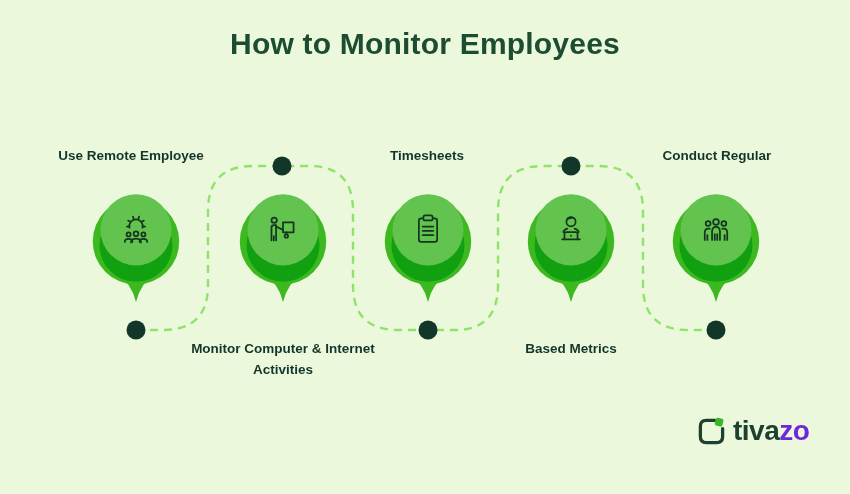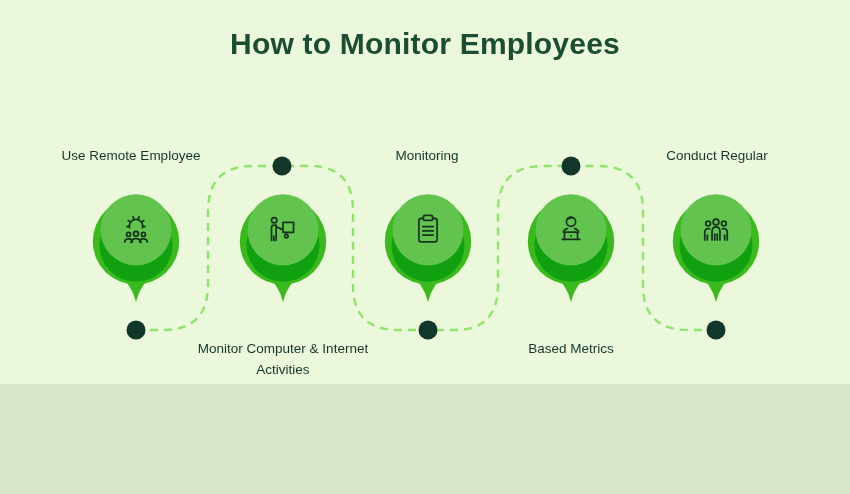--- a/index.html
+++ b/index.html
@@ -1,18 +1,18 @@
 <!DOCTYPE html>
 <html><head>
 <meta charset="utf-8">
 <style>
   * { margin:0; padding:0; box-sizing:border-box; }
   body { background:#d8e6c8; }
   .canvas {
-    position:relative; width:850px; height:384px;
+    position:relative; width:850px; height:494px;
     background:#EBF8DC; overflow:hidden;
     font-family:"Liberation Sans", sans-serif;
   }
   .title {
     position:absolute; top:22px; left:0; right:0;
     text-align:center; color:#1C4C31;
     font-size:30px; font-weight:bold; line-height:44px; letter-spacing:.2px;
   }
   .connector { position:absolute; left:0; top:0; }
   .connector path { fill:none; stroke:#8FE36B; stroke-width:2.4; stroke-dasharray:8 6; }
@@ -22,21 +22,21 @@
   .pin-dark  { fill:#11A00F; }
   .pin-light { fill:#62C34F; }
   .icon path, .icon circle, .icon rect, .icon line {
     fill:none; stroke:#16351F; stroke-width:1.8;
     stroke-linecap:round; stroke-linejoin:round;
   }
   .icon .filled { fill:#16351F; stroke:none; }
   .icon .masked { fill:#62C34F; }
   .step-label {
     position:absolute; width:230px; text-align:center;
-    color:#14362A; font-size:13.5px; font-weight:normal; line-height:21px;
+    color:#14362A; font-size:13.5px; font-weight:bold; line-height:21px;
   }
   .label-top { top:145px; }
   .label-bottom { top:338px; }
   .logo { position:absolute; left:697px; top:416px; display:flex; align-items:center; gap:7px; }
   .logo-mark path.bracket { fill:none; stroke:#1D4030; stroke-width:3.4; stroke-linecap:round; }
   .logo-mark rect.leaf { fill:#3AB629; }
   .logo-text { font-size:28px; font-weight:bold; letter-spacing:-0.5px; color:#1D4030; line-height:30px; }
   .logo-text .accent { color:#6d28d9; }
 </style>
 </head>
@@ -101,21 +101,21 @@
       </g>
     </svg>
     <div class="step-label label-bottom" style="left:168px">
       <div>Monitor Computer &amp; Internet</div>
       <div>Activities</div>
     </div>
   </div>
 
   <div>
     <div class="step-label label-top" style="left:312px">
-      <div>Monitoring</div>
+      <div>Timesheets</div>
     </div>
     <svg class="pin" style="left:380px" viewBox="0 0 100 120">
       <path class="pin-tail" d="M50,113 Q45,93 29,83 L71,83 Q55,93 50,113 Z"></path>
       <circle class="pin-outer" cx="50" cy="50" r="45"></circle>
       <circle class="pin-dark" cx="50" cy="54" r="38"></circle>
       <circle class="pin-light" cx="50" cy="38" r="37"></circle>
       <g class="icon" transform="translate(30,18)">
         <rect x="10.5" y="8" width="19" height="24.5" rx="2.5"></rect>
         <rect class="masked" x="15.2" y="4.8" width="9.6" height="5.4" rx="1.8"></rect>
         <path d="M14.5,16.5 H25.5"></path>

